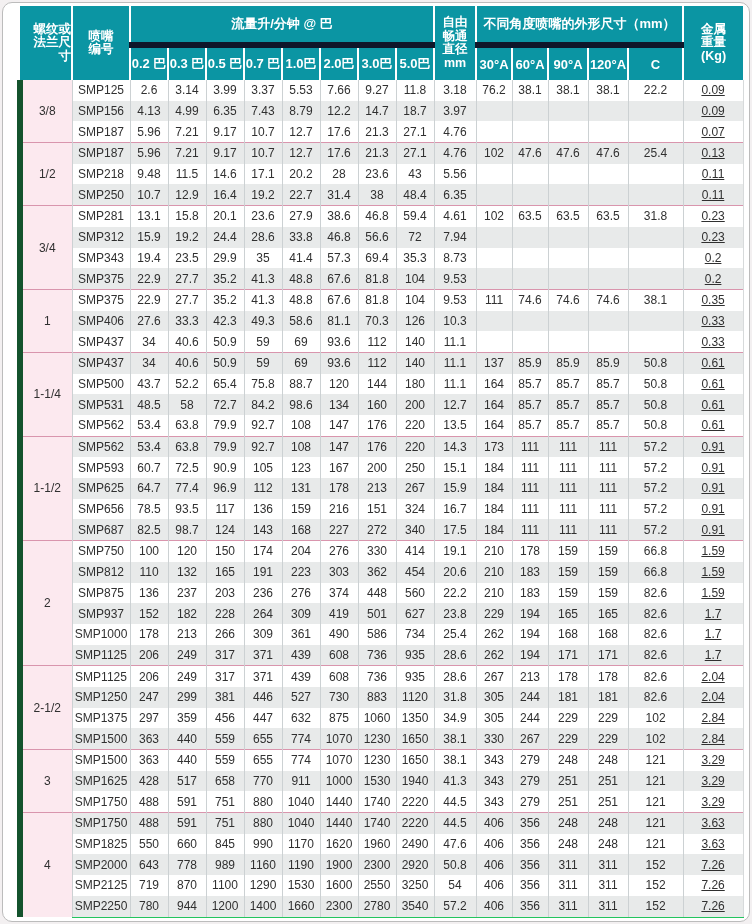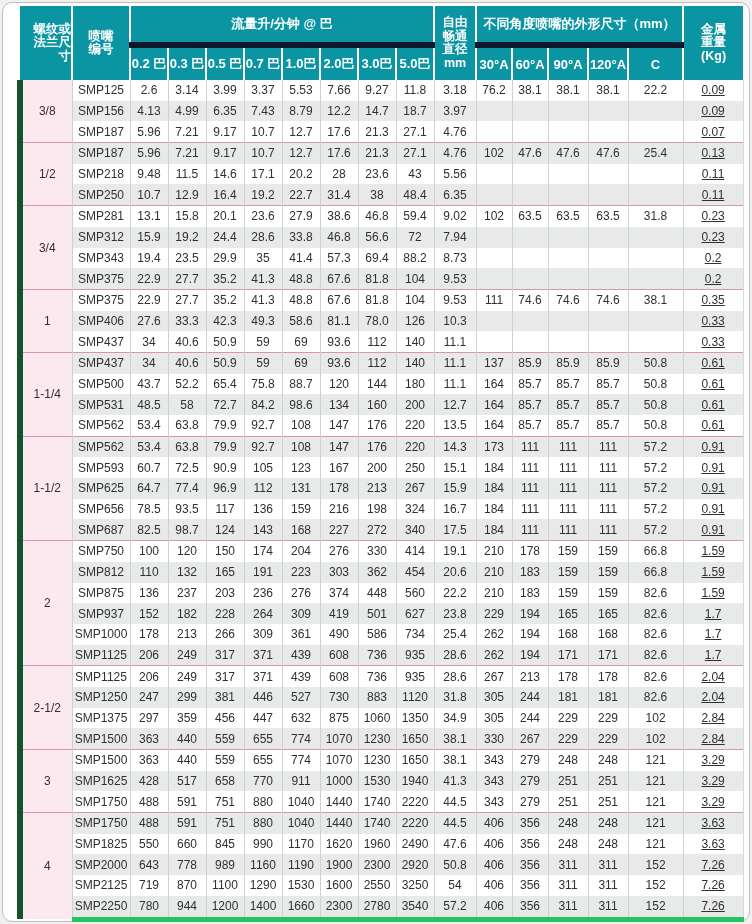--- a/index.html
+++ b/index.html
@@ -10,21 +10,21 @@
   thead tr.top th:first-child{border-left:0;}
   thead tr.sub th{border-top:6px solid #0f172a;height:32px;}
   thead tr.top th{height:36px;}
   th.preline{white-space:pre-line;line-height:13.5px;font-size:12.5px;}
   th.h-size{text-align:right;padding-left:7px;}
   tbody td{height:20.7px;padding:0;text-align:center;vertical-align:middle;font-size:12px;color:#303030;border-left:1px solid #ccd1d3;background:#ffffff;}
   tbody tr.even td{background:#e8eaea;}
   tbody td.col-size{background:#fce9ef !important;border-left:6px solid #14532d;}
   tbody td.col-weight{border-right:1px solid #d7dadb;text-decoration:underline;}
   tbody tr.group-start td{border-top:1px solid #d995ad;}
-  tbody tr:last-child td{border-bottom:5px solid #22c55e;}
+  tbody tr:last-child td{border-bottom:1px solid #22c55e;}
 </style>
 </head>
 <body>
 
 <div class="page">
   <div class="frame"></div>
   <table class="spec">
     <colgroup>
       <col style="width:52px">
         <col style="width:58px">
@@ -192,21 +192,21 @@
           <td class="col-size" rowspan="4">3/4</td>
           <td class="col-nozzle">SMP281</td>
           <td>13.1</td>
           <td>15.8</td>
           <td>20.1</td>
           <td>23.6</td>
           <td>27.9</td>
           <td>38.6</td>
           <td>46.8</td>
           <td>59.4</td>
-          <td>9.02</td>
+          <td>4.61</td>
           <td>102</td>
           <td>63.5</td>
           <td>63.5</td>
           <td>63.5</td>
           <td>31.8</td>
           <td class="col-weight">0.23</td>
         </tr>
         <tr class="even">
           <td class="col-nozzle">SMP312</td>
           <td>15.9</td>
@@ -227,21 +227,21 @@
         </tr>
         <tr class="odd">
           <td class="col-nozzle">SMP343</td>
           <td>19.4</td>
           <td>23.5</td>
           <td>29.9</td>
           <td>35</td>
           <td>41.4</td>
           <td>57.3</td>
           <td>69.4</td>
-          <td>88.2</td>
+          <td>35.3</td>
           <td>8.73</td>
           <td></td>
           <td></td>
           <td></td>
           <td></td>
           <td></td>
           <td class="col-weight">0.2</td>
         </tr>
         <tr class="even">
           <td class="col-nozzle">SMP375</td>
@@ -281,21 +281,21 @@
           <td class="col-weight">0.35</td>
         </tr>
         <tr class="even">
           <td class="col-nozzle">SMP406</td>
           <td>27.6</td>
           <td>33.3</td>
           <td>42.3</td>
           <td>49.3</td>
           <td>58.6</td>
           <td>81.1</td>
-          <td>78.0</td>
+          <td>70.3</td>
           <td>126</td>
           <td>10.3</td>
           <td></td>
           <td></td>
           <td></td>
           <td></td>
           <td></td>
           <td class="col-weight">0.33</td>
         </tr>
         <tr class="odd">
@@ -445,21 +445,21 @@
           <td class="col-weight">0.91</td>
         </tr>
         <tr class="odd">
           <td class="col-nozzle">SMP656</td>
           <td>78.5</td>
           <td>93.5</td>
           <td>117</td>
           <td>136</td>
           <td>159</td>
           <td>216</td>
-          <td>198</td>
+          <td>151</td>
           <td>324</td>
           <td>16.7</td>
           <td>184</td>
           <td>111</td>
           <td>111</td>
           <td>111</td>
           <td>57.2</td>
           <td class="col-weight">0.91</td>
         </tr>
         <tr class="even">

